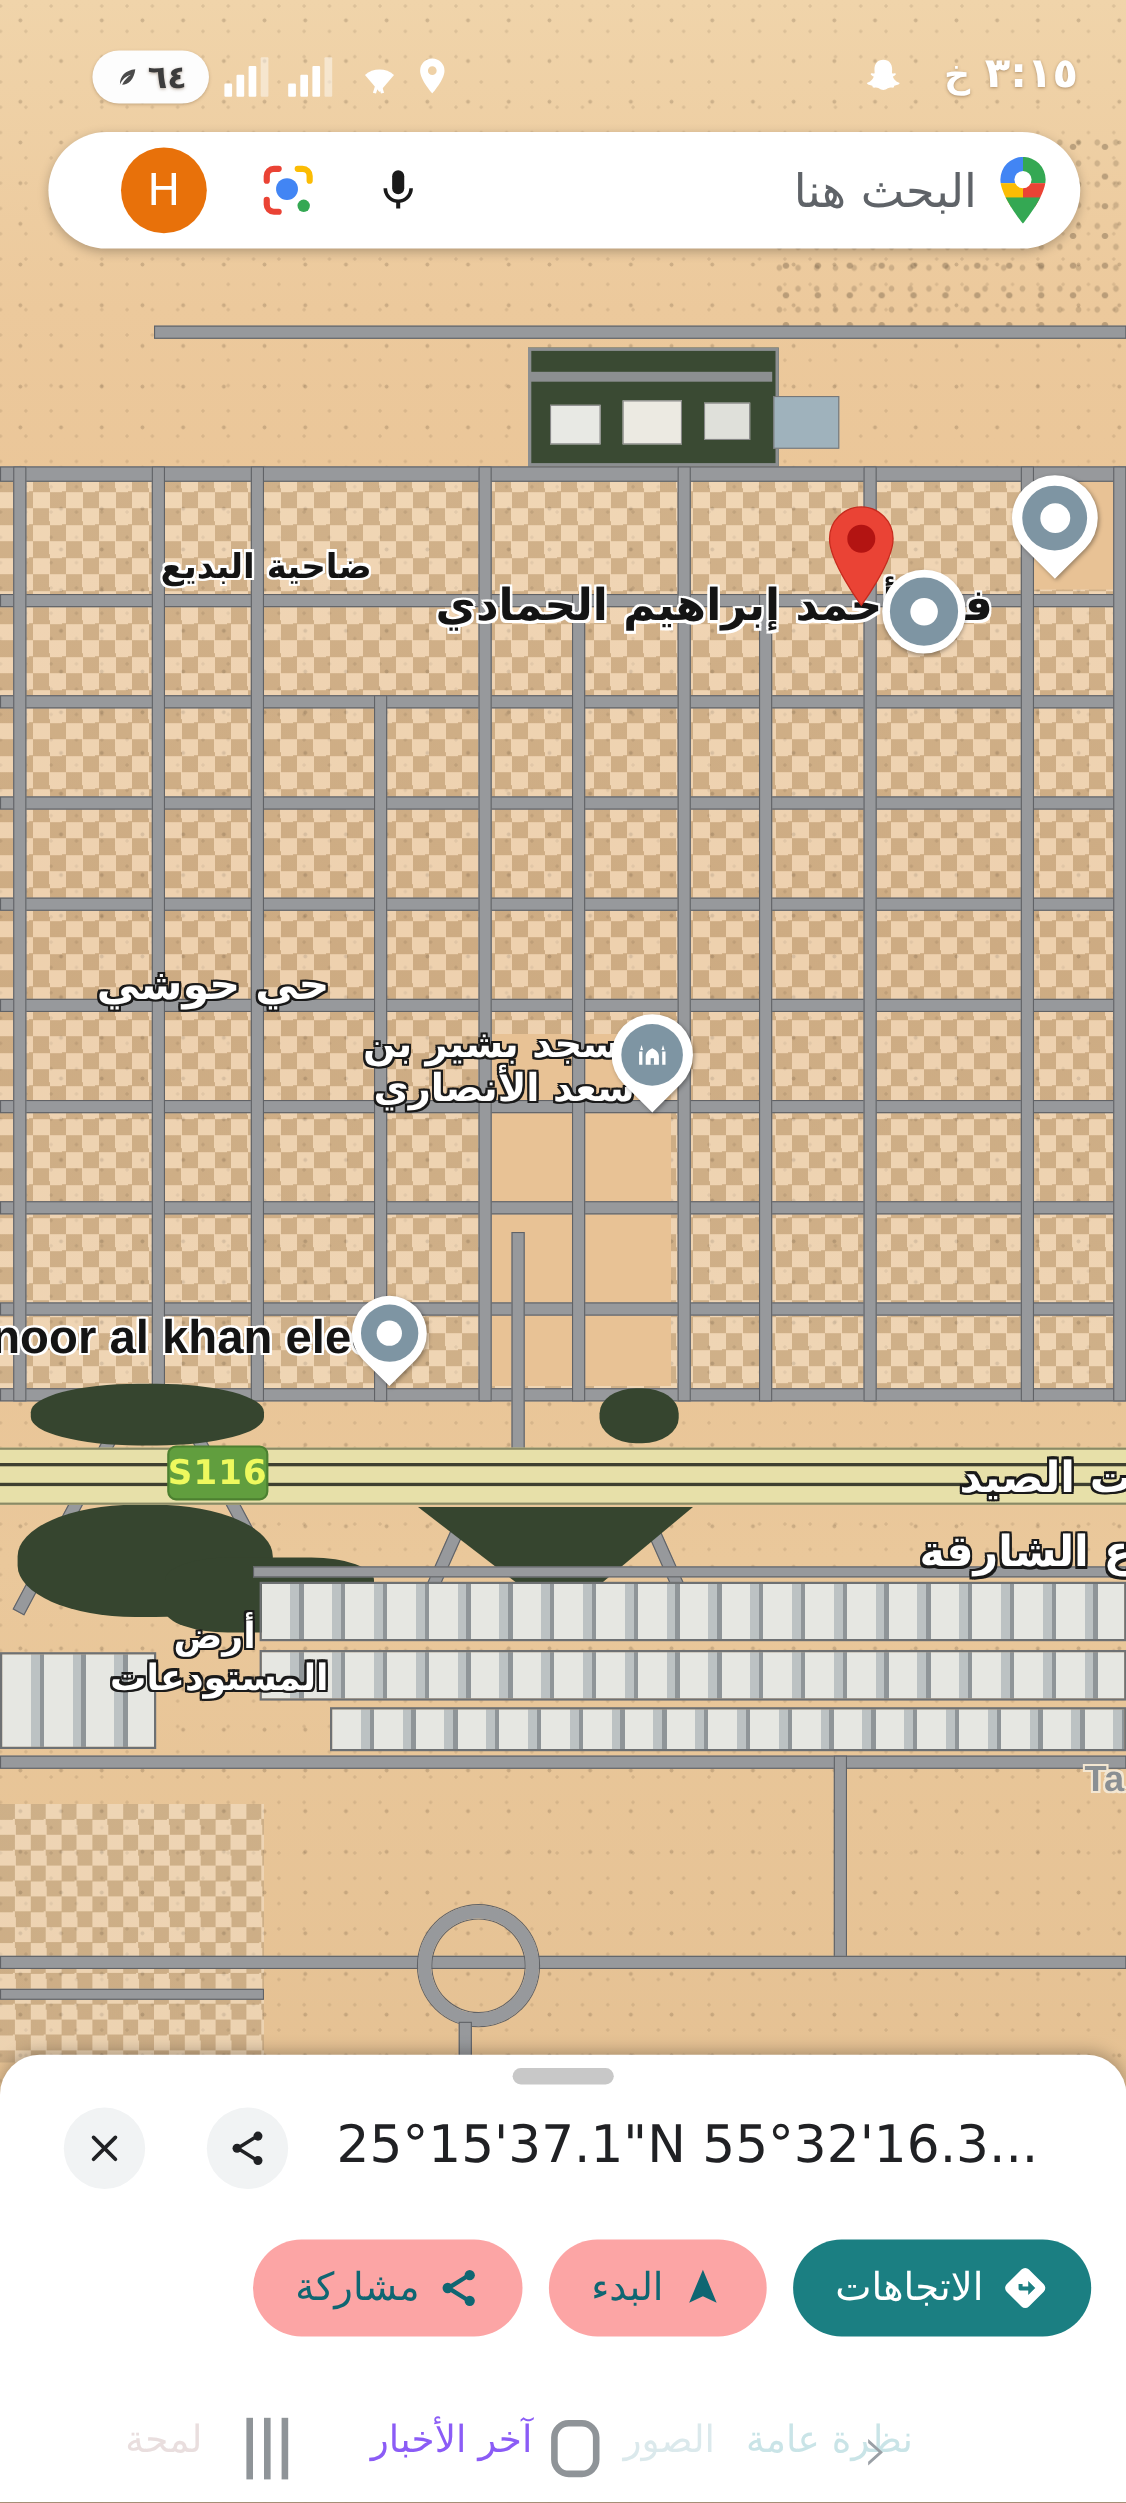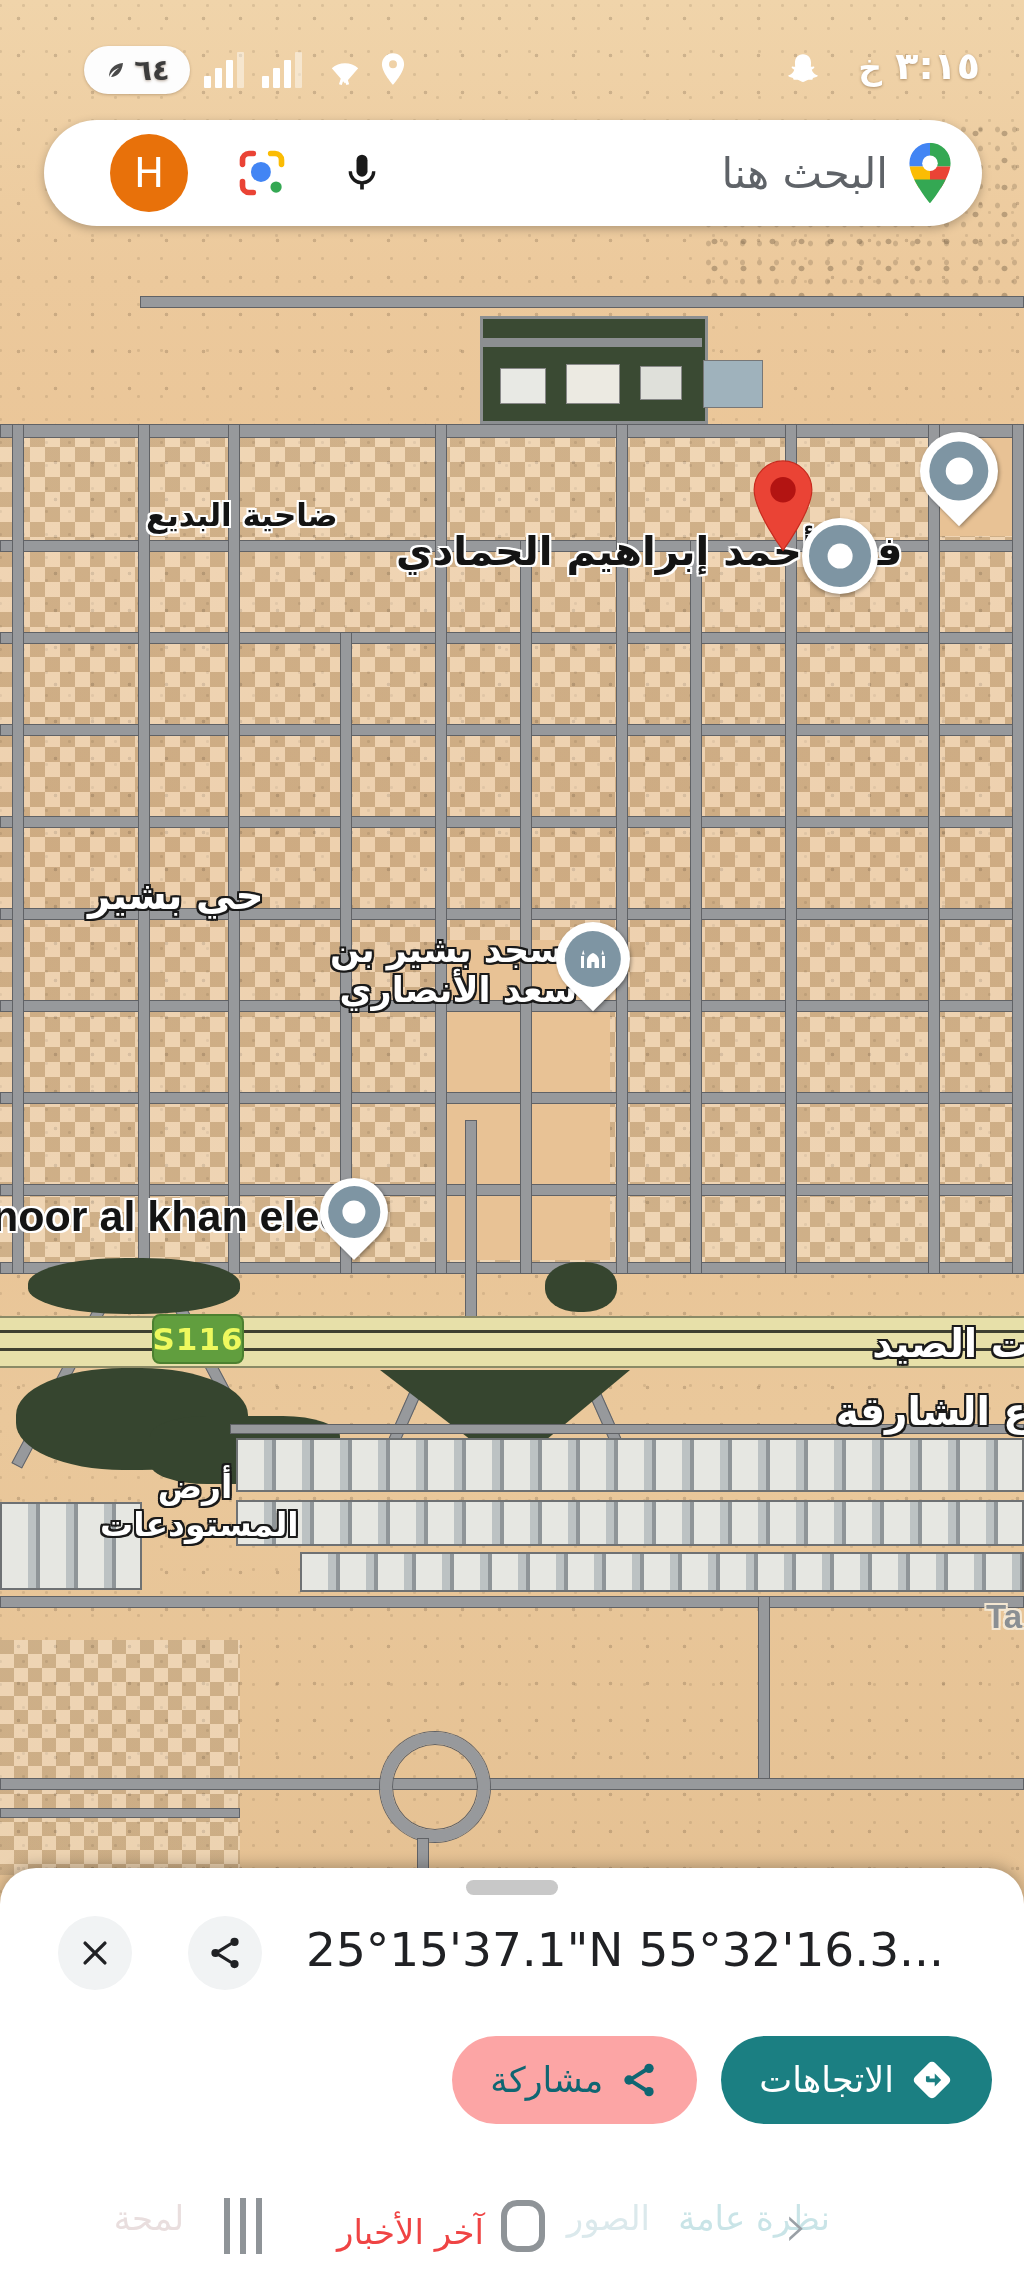--- a/index.html
+++ b/index.html
@@ -164,21 +164,21 @@
     <div class="road h" style="left:0;top:1596px;width:1024px;"></div>
 
     <div class="road v" style="left:758px;top:1596px;height:192px;"></div>
     <div class="road h" style="left:0;top:1778px;width:1024px;"></div>
     <div class="ring" style="left:380px;top:1732px;width:86px;height:86px;"></div>
     <div class="road v" style="left:417px;top:1838px;height:62px;"></div>
     <div class="road h" style="left:0;top:1808px;width:240px;height:10px;"></div>
 
     <div class="lbl dark" style="left:146px;top:498px;font-size:31px;">ضاحية البديع</div>
     <div class="lbl dark" style="left:396px;top:528px;font-size:40px;">فيلا أحمد إبراهيم الحمادي</div>
-    <div class="lbl light" style="left:88px;top:874px;font-size:39px;">حي بشير</div>
+    <div class="lbl light" style="left:88px;top:874px;font-size:39px;">حي حوشي</div>
     <div class="lbl light" style="left:330px;top:930px;font-size:35px;text-align:center;">
       <span style="display:block;">مسجد بشير بن</span>
       <span style="display:block;">سعد الأنصاري</span>
     </div>
     <div class="lbl dark" style="left:-8px;top:1192px;font-size:43px;font-family:'Liberation Sans',sans-serif;">noor al khan elect</div>
     <div class="lbl light" style="right:-6px;top:1322px;font-size:39px;">ت الصيد</div>
     <div class="lbl light" style="right:-6px;top:1390px;font-size:39px;">ع الشارقة</div>
     <div class="lbl light" style="left:100px;top:1468px;font-size:33px;text-align:center;width:190px;">
       <span style="display:block;">أرض</span>
       <span style="display:block;">المستودعات</span>
@@ -300,35 +300,41 @@
     <div class="chips">
       <div class="chip primary">
         <svg width="44" height="44" viewBox="0 0 24 24">
           <rect x="4.2" y="4.2" width="15.6" height="15.6" rx="2.6" transform="rotate(45 12 12)" fill="#fff"></rect>
           <path d="M13.5 8.5 17 12l-3.5 3.5v-2.3H9.5a.8.8 0 0 1-.8-.8V10h2v1.2h2.8z" fill="#1b7f82"></path>
         </svg>
         <span>الاتجاهات</span>
       </div>
       <div class="chip secondary">
         <svg width="40" height="40" viewBox="0 0 24 24">
+            <path d="M12 2 4.5 20l7.5-3.5L19.5 20z" fill="#0f6672"></path>
+          </svg>
+        <span>البدء</span>
+      </div>
+      <div class="chip secondary">
+        <svg width="40" height="40" viewBox="0 0 24 24">
           <circle cx="18" cy="5" r="2.8" fill="#0f6672"></circle>
             <circle cx="6" cy="12" r="2.8" fill="#0f6672"></circle>
             <circle cx="18" cy="19" r="2.8" fill="#0f6672"></circle>
           <path d="M8 11l8-5M8 13l8 5" stroke="#0f6672" stroke-width="2.4" fill="none"></path>
         </svg>
         <span>مشاركة</span>
       </div>
     </div>
 
     <div class="tabs">
       <span class="t" style="right:194px;color:#c9e4e7;">نظرة عامة</span>
       <span class="chev">›</span>
       <span class="t" style="right:374px;color:#dbe9ec;">الصور</span>
       <span class="oicon"></span>
-      <span class="t" style="right:540px;color:#ef4444;margin-top:14px;">آخر الأخبار</span>
+      <span class="t" style="right:540px;color:#8b5cf6;">آخر الأخبار</span>
       <span class="barsicon">
           <i></i>
           <i></i>
           <i></i>
         </span>
       <span class="t" style="right:840px;color:#e9dede;">لمحة</span>
     </div>
   </div>
 
 </div>

